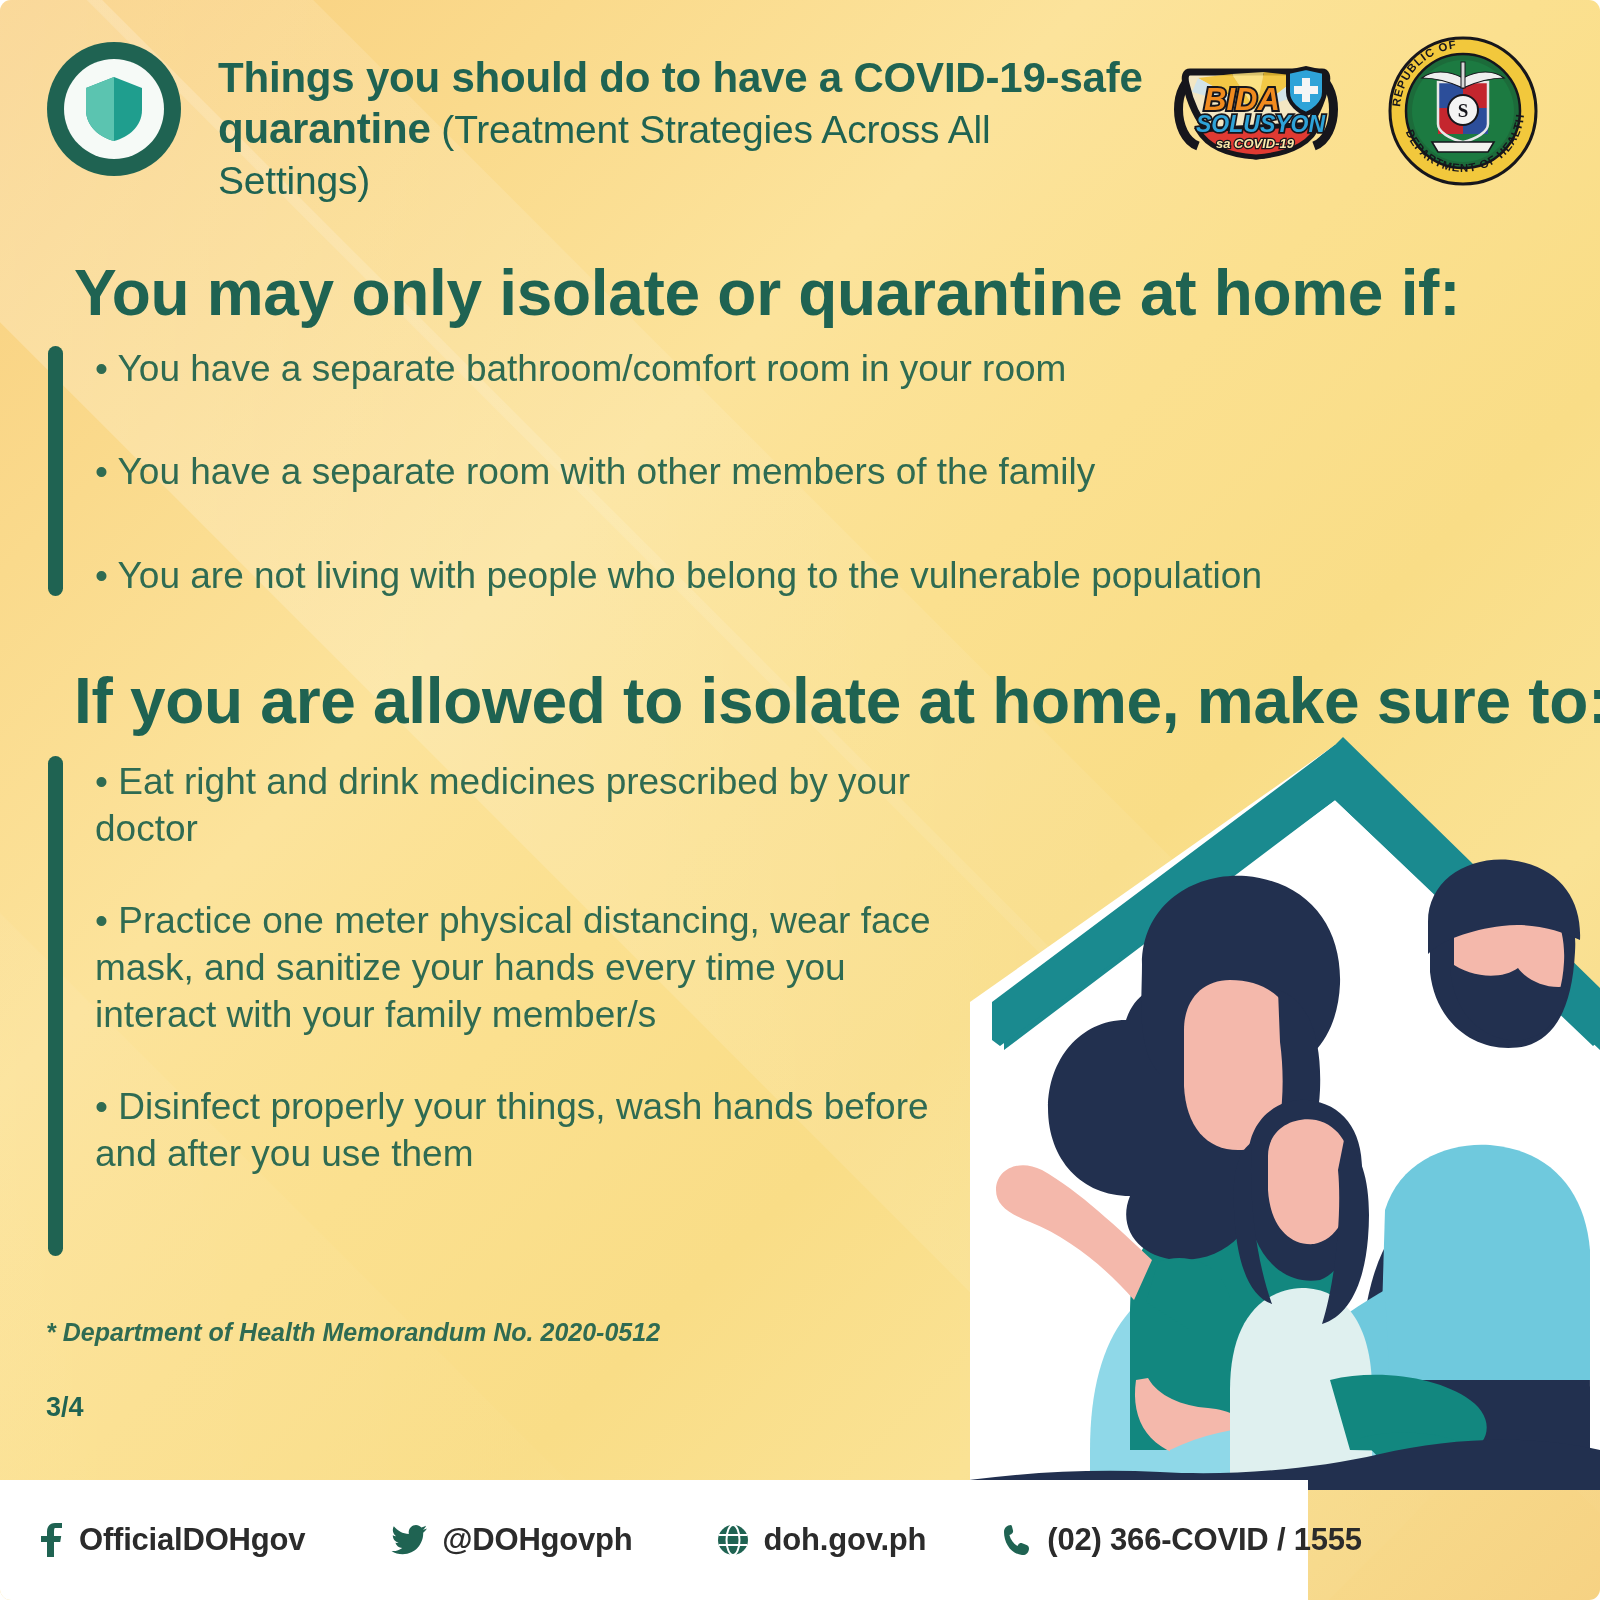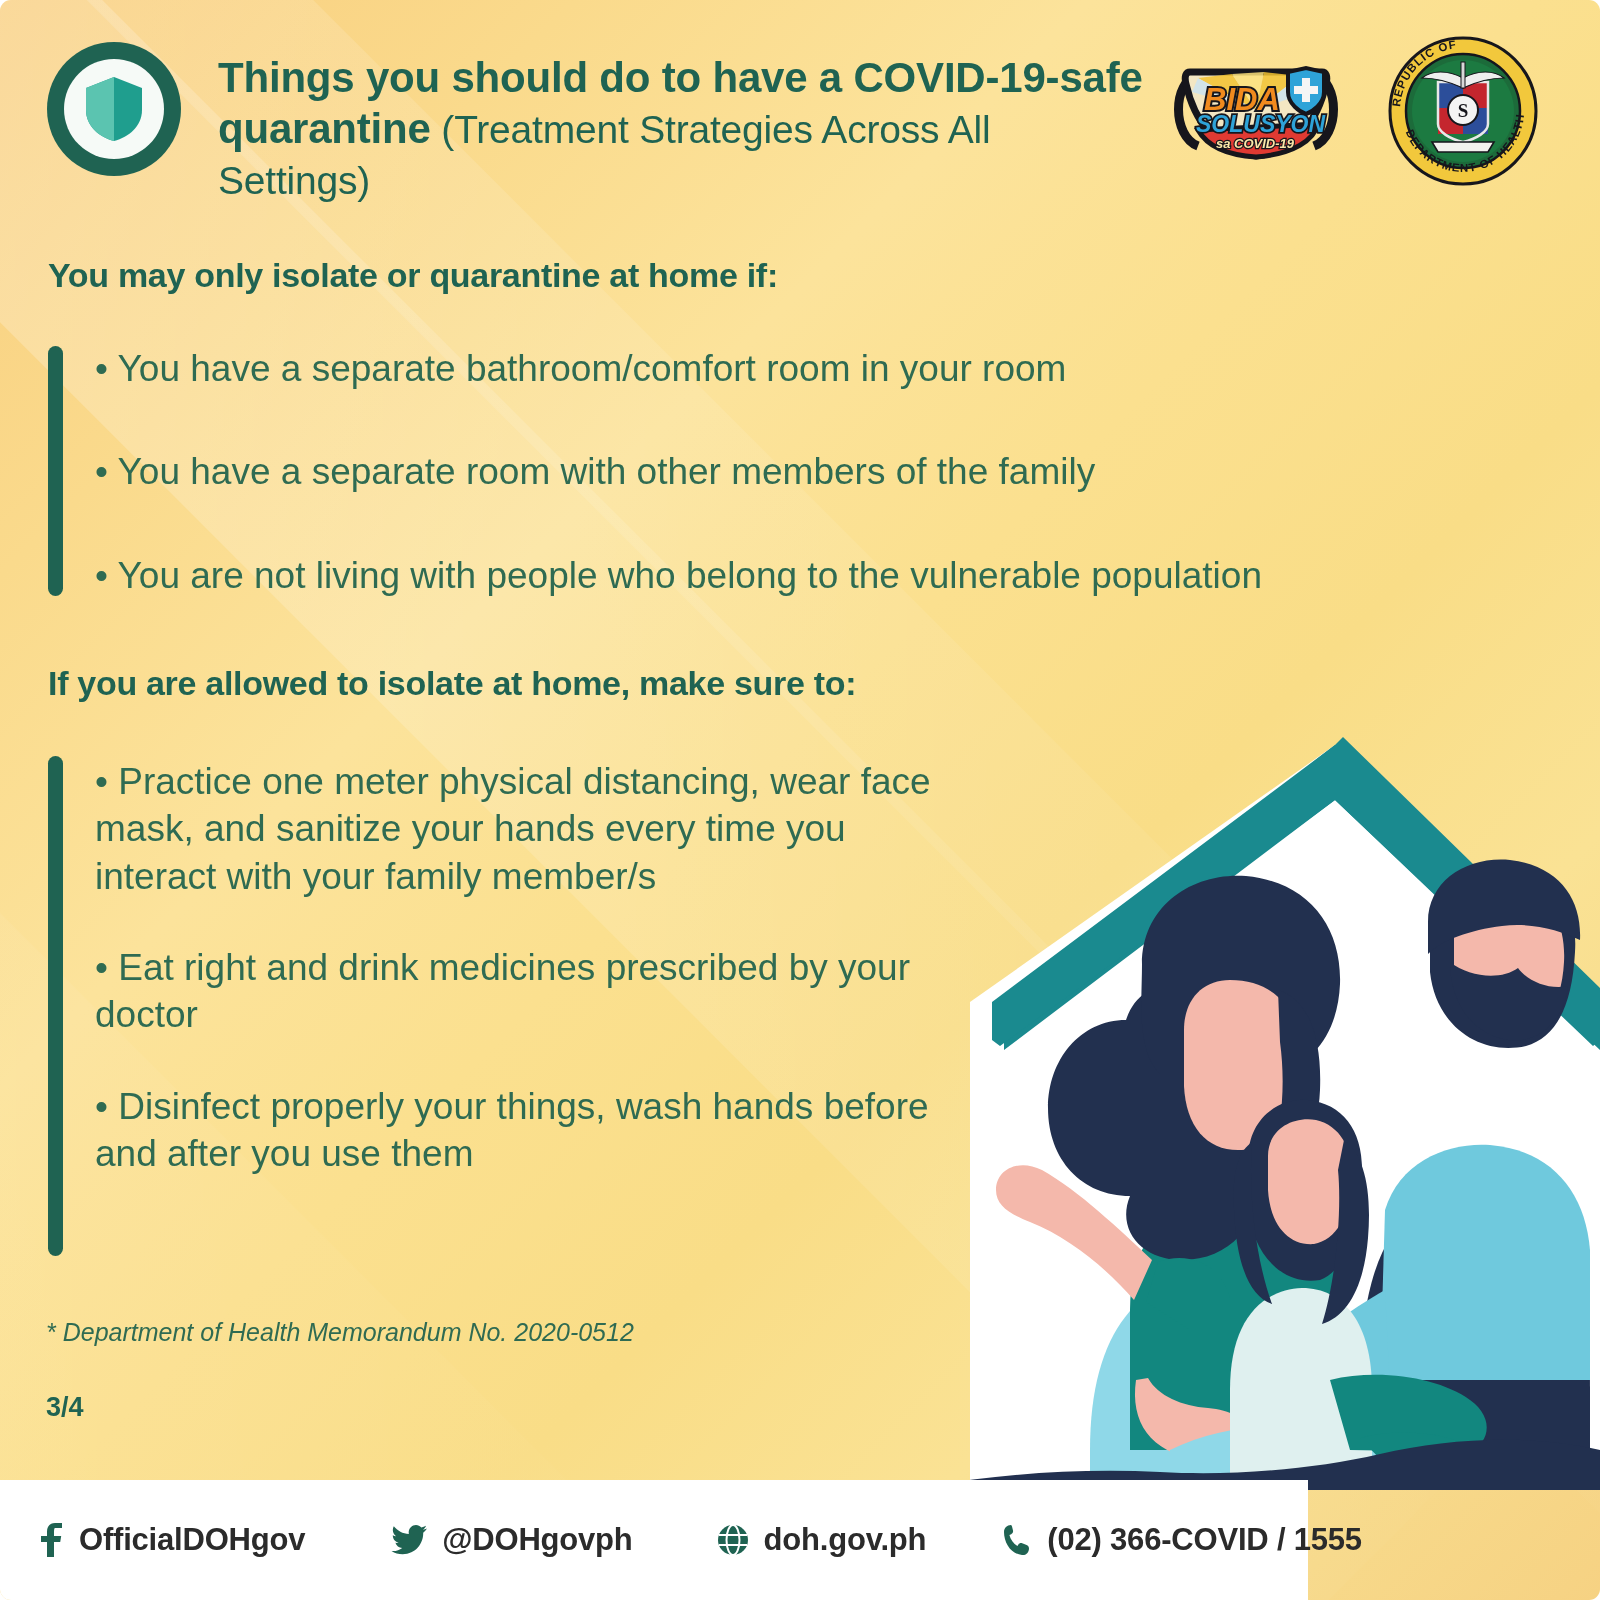--- a/index.html
+++ b/index.html
@@ -73,23 +73,24 @@
   .logo-doh {
     position:absolute; left:1388px; top:36px; width:150px; height:150px;
   }
 
   
   .sec-head {
     position:absolute;
     color:#1f6352;
     font-weight:700;
     font-stretch:condensed;
-    font-size:34px;
+    font-size:64px;
     letter-spacing:-.3px;
     white-space:nowrap;
+    margin-left:26px;
   }
   #head1 { left:48px; top:256px; }
   #head2 { left:48px; top:664px; }
 
   .bar {
     position:absolute;
     width:15px; border-radius:8px;
     background:#1f6352;
   }
   #bar1 { left:48px; top:346px;  height:250px; }
@@ -106,20 +107,21 @@
   #list1 { left:95px; top:345px; width:1470px; }
   #list1 .bullet { margin-bottom:56px; white-space:nowrap; }
 
   #list2 { left:95px; top:758px; width:850px; }
   #list2 .bullet { margin-bottom:44px; }
 
   .footnote {
     position:absolute; left:46px; top:1318px;
     font-size:25px; font-style:italic; color:#2f6b52;
     font-stretch:condensed;
+    font-weight:bold;
   }
   .pagenum {
     position:absolute; left:46px; top:1392px;
     font-size:27px; font-weight:700; color:#1f6352;
   }
 
   
   .illo {
     position:absolute; left:930px; top:690px;
     width:670px; height:800px;
@@ -239,22 +241,22 @@
   <div class="bar" id="bar1"></div>
   <div class="bullets" id="list1">
     <div class="bullet">• You have a separate bathroom/comfort room in your room</div>
     <div class="bullet">• You have a separate room with other members of the family</div>
     <div class="bullet">• You are not living with people who belong to the vulnerable population</div>
   </div>
 
   <div class="sec-head" id="head2">If you are allowed to isolate at home, make sure to:</div>
   <div class="bar" id="bar2"></div>
   <div class="bullets" id="list2">
+    <div class="bullet">• Eat right and drink medicines prescribed by your doctor</div>
     <div class="bullet">• Practice one meter physical distancing, wear face mask, and sanitize your hands every time you interact with your family member/s</div>
-    <div class="bullet">• Eat right and drink medicines prescribed by your doctor</div>
     <div class="bullet">• Disinfect properly your things, wash hands before and after you use them</div>
   </div>
 
   <div class="footnote">* Department of Health Memorandum No. 2020-0512</div>
   <div class="pagenum">3/4</div>
 
   <div class="illo">
     <svg viewBox="0 0 670 800">
 
       <path d="M405 55 L670 312 V800 H40 V312 Z" fill="#ffffff"></path>

